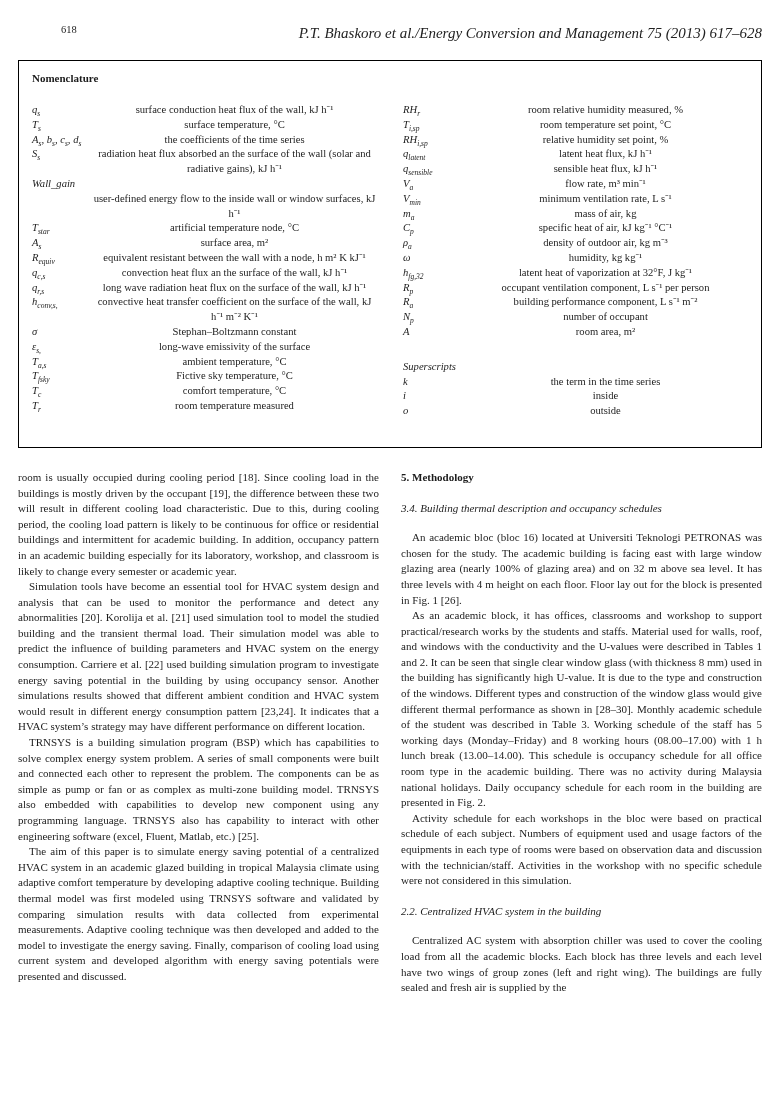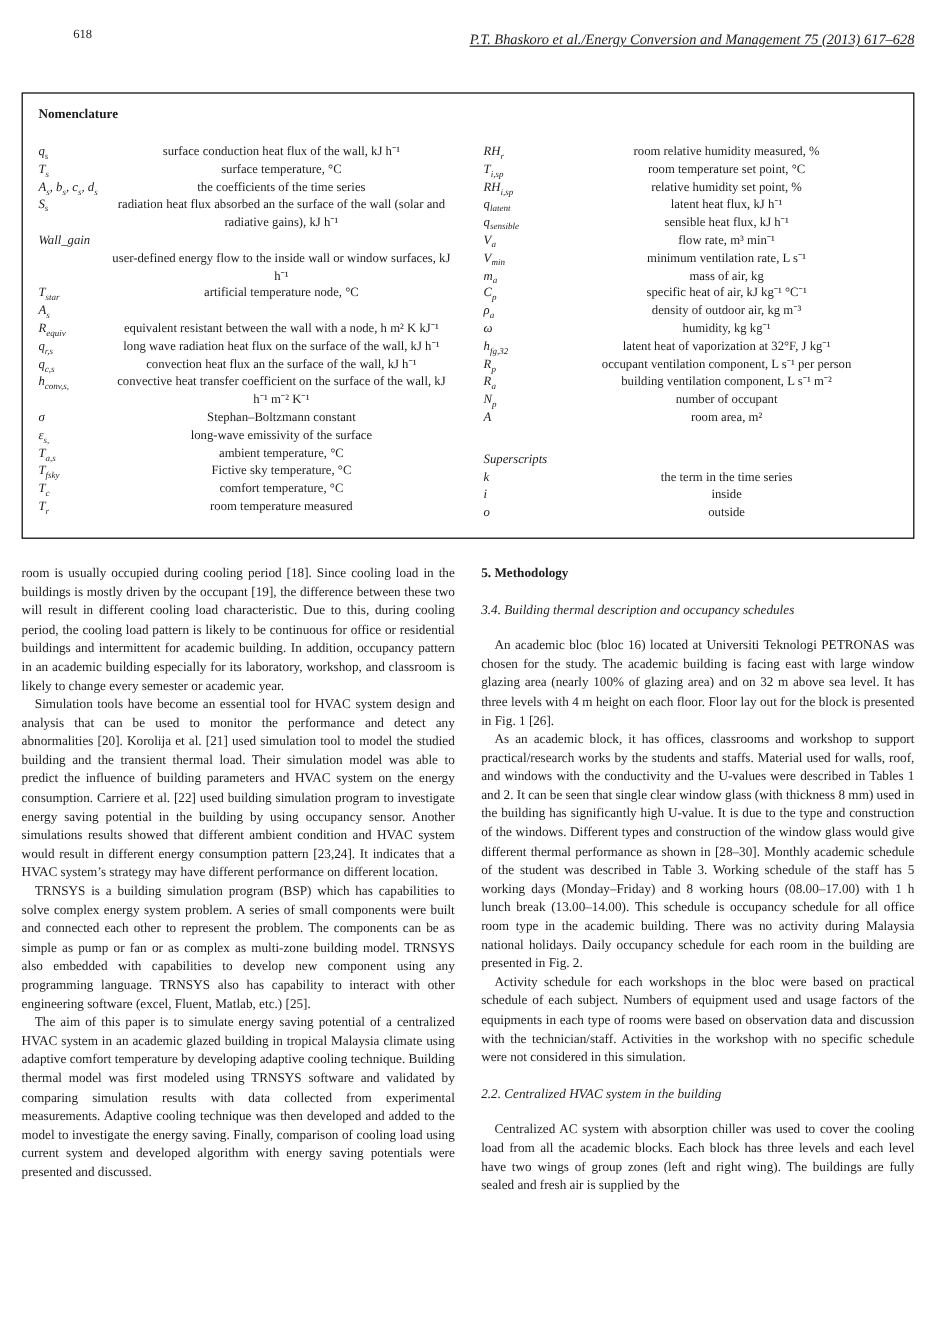--- a/index.html
+++ b/index.html
@@ -8,27 +8,27 @@
     width: 780px; height: 1120px;
     font-family: "Liberation Serif", serif;
     color: #1c1c1c;
     overflow: hidden;
   }
   .page { position: relative; width: 780px; height: 1120px; padding: 24px 18px 0; overflow: hidden; }
 
   
   .header { position: relative; height: 14px; text-align: right; margin-left: 43px; }
   .pagenum { position: absolute; left: 0; top: 0; font-size: 10.5px; font-style: normal; }
-  .running { font-size: 12px; font-style: italic; color: #222; text-decoration: underline; }
+  .running { font-size: 15px; font-style: italic; color: #222; }
 
   
   .nom-box {
-    margin-top: 39px;
+    margin-top: 22px;
     border: 1.5px solid #000;
-    padding: 11px 13px 12px 13px;
+    padding: 11px 13px 28px 13px;
     font-size: 10.6px;
   }
   .nom-title { font-weight: bold; font-size: 11px; }
   .nom-cols { display: flex; gap: 26px; margin-top: 19px; }
   .nom-col { flex: 1 1 0; min-width: 0; }
   .nom-row { display: flex; line-height: 14.8px; }
   .nom-sym {
     flex: 0 0 auto; min-width: 60px; padding-right: 8px;
     font-style: italic; white-space: nowrap;
   }
@@ -85,34 +85,35 @@
           <div class="nom-row block">
             <span class="nom-sym">Wall_gain</span>
             <span class="nom-def">user-defined energy flow to the inside wall or window surfaces, kJ h⁻¹</span>
           </div>
           <div class="nom-row">
             <span class="nom-sym">T<sub>star</sub></span>
             <span class="nom-def">artificial temperature node, °C</span>
           </div>
           <div class="nom-row">
             <span class="nom-sym">A<sub>s</sub></span>
+            <span class="nom-def">surface area, m²</span>
           </div>
           <div class="nom-row">
             <span class="nom-sym">R<sub>equiv</sub></span>
             <span class="nom-def">equivalent resistant between the wall with a node, h m² K kJ⁻¹</span>
           </div>
           <div class="nom-row">
+            <span class="nom-sym">q<sub>c,s</sub></span>
+            <span class="nom-def">convection heat flux an the surface of the wall, kJ h⁻¹</span>
+          </div>
+          <div class="nom-row">
             <span class="nom-sym">q<sub>r,s</sub></span>
             <span class="nom-def">long wave radiation heat flux on the surface of the wall, kJ h⁻¹</span>
           </div>
           <div class="nom-row">
-            <span class="nom-sym">q<sub>c,s</sub></span>
-            <span class="nom-def">convection heat flux an the surface of the wall, kJ h⁻¹</span>
-          </div>
-          <div class="nom-row">
             <span class="nom-sym">h<sub>conv,s,</sub></span>
             <span class="nom-def">convective heat transfer coefficient on the surface of the wall, kJ h⁻¹ m⁻² K⁻¹</span>
           </div>
           <div class="nom-row">
             <span class="nom-sym">σ</span>
             <span class="nom-def">Stephan–Boltzmann constant</span>
           </div>
           <div class="nom-row">
             <span class="nom-sym">ε<sub>s,</sub></span>
             <span class="nom-def">long-wave emissivity of the surface</span>
@@ -182,21 +183,21 @@
           <div class="nom-row">
             <span class="nom-sym">h<sub>fg,32</sub></span>
             <span class="nom-def">latent heat of vaporization at 32°F, J kg⁻¹</span>
           </div>
           <div class="nom-row">
             <span class="nom-sym">R<sub>p</sub></span>
             <span class="nom-def">occupant ventilation component, L s⁻¹ per person</span>
           </div>
           <div class="nom-row">
             <span class="nom-sym">R<sub>a</sub></span>
-            <span class="nom-def">building ventilation component, L s⁻¹ m⁻²</span>
+            <span class="nom-def">building performance component, L s⁻¹ m⁻²</span>
           </div>
           <div class="nom-row">
             <span class="nom-sym">N<sub>p</sub></span>
             <span class="nom-def">number of occupant</span>
           </div>
           <div class="nom-row">
             <span class="nom-sym">A</span>
             <span class="nom-def">room area, m²</span>
           </div>
           <div class="sup-block">

